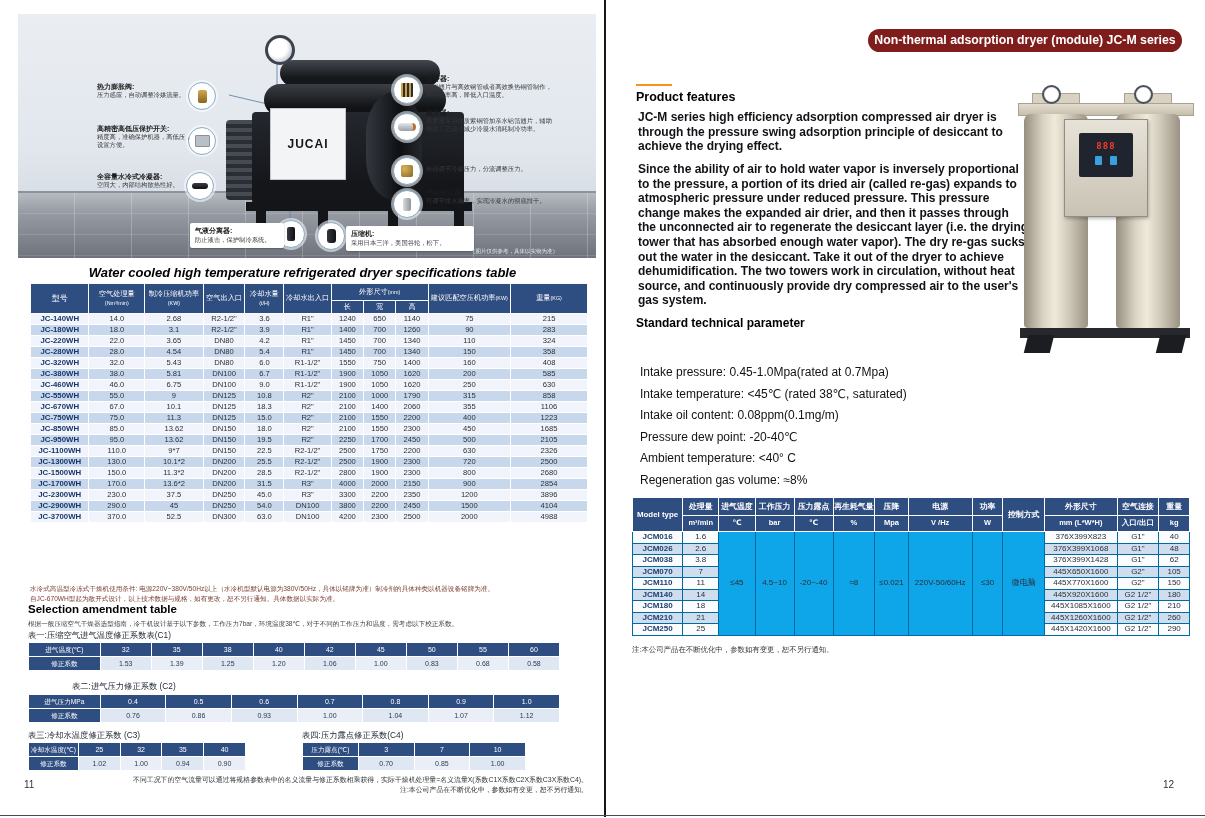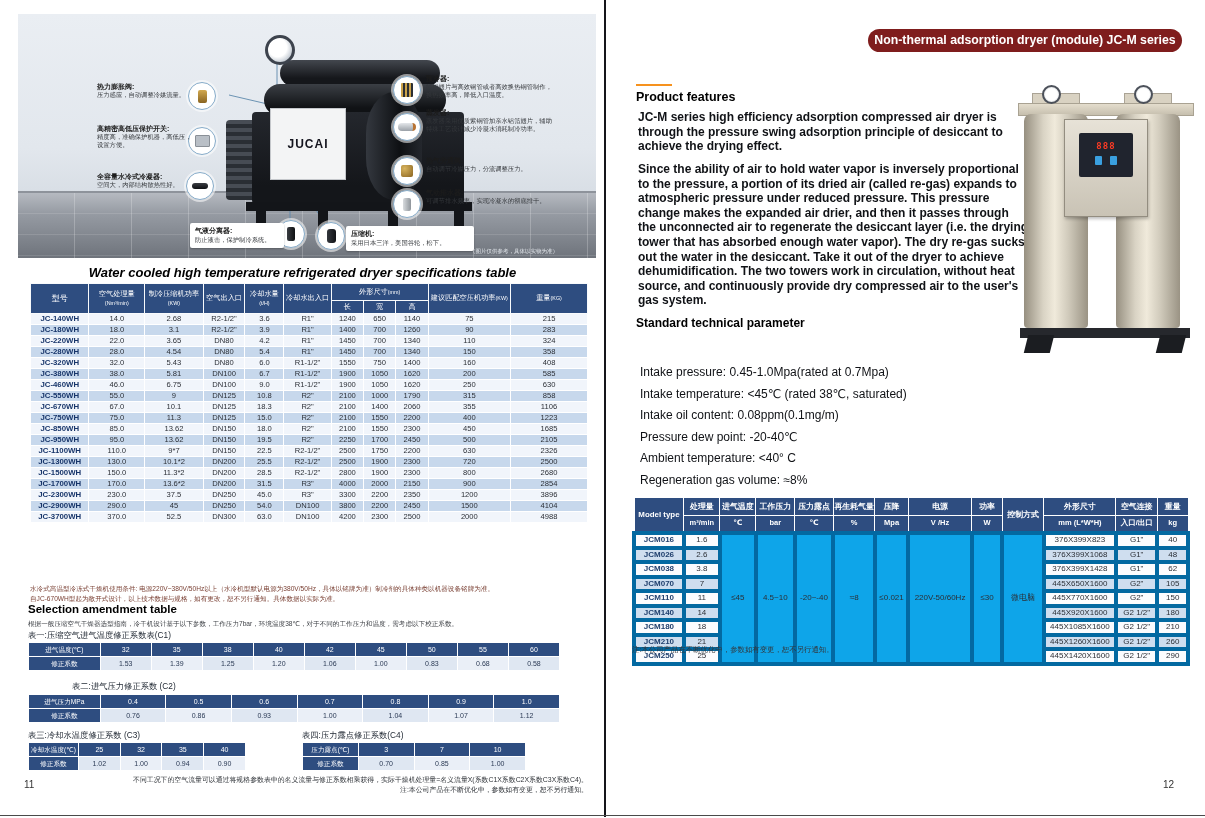--- a/index.html
+++ b/index.html
@@ -125,21 +125,21 @@
            display:flex;flex-direction:column;align-items:center;justify-content:center;}
   .rm-led{color:#ff3b24;font-family:"DejaVu Sans Mono",monospace;font-size:9px;font-weight:bold;letter-spacing:1px;}
   .rm-btn{width:7px;height:9px;background:#3aa0e0;border-radius:1px;display:inline-block;margin:3px 4px 0 4px;}
   .rm-feet{left:8px;top:243px;width:170px;height:10px;background:#26282d;}
   .rm-foot{top:250px;width:26px;height:18px;background:#1b1d21;transform:skewX(-14deg);}
 
   .jcm{left:632px;top:497px;width:558px;font-size:8px;}
   .jcm th{background:#2e4d80;color:#fff;border:1px solid #fff;padding:0;font-weight:bold;line-height:1.15;}
   .jcm thead tr:first-child th{height:17px;font-size:7.9px;}
   .jcm thead tr:last-child th{height:15px;font-size:7.5px;}
-  .jcm td{border:4px solid #0369a1;height:10.5px;line-height:10.5px;padding:0;text-align:center;color:#2b2f36;margin-top:12px;}
+  .jcm td{border:1px solid #0369a1;height:10.5px;line-height:10.5px;padding:0;text-align:center;color:#2b2f36;margin-top:12px;}
   .jcm tbody tr:nth-child(odd){background:#fbfcfe;}
   .jcm tbody tr:nth-child(even){background:#cfdeef;}
   .jcm tbody td:first-child{font-weight:bold;color:#21406e;}
   .jcm td.m{background:#0ea5e9;}
   .jcm-note{left:632px;top:645px;font-size:7.4px;color:#33363b;}
 </style>
 </head>
 <body>
 
 <div class="abs photo">

